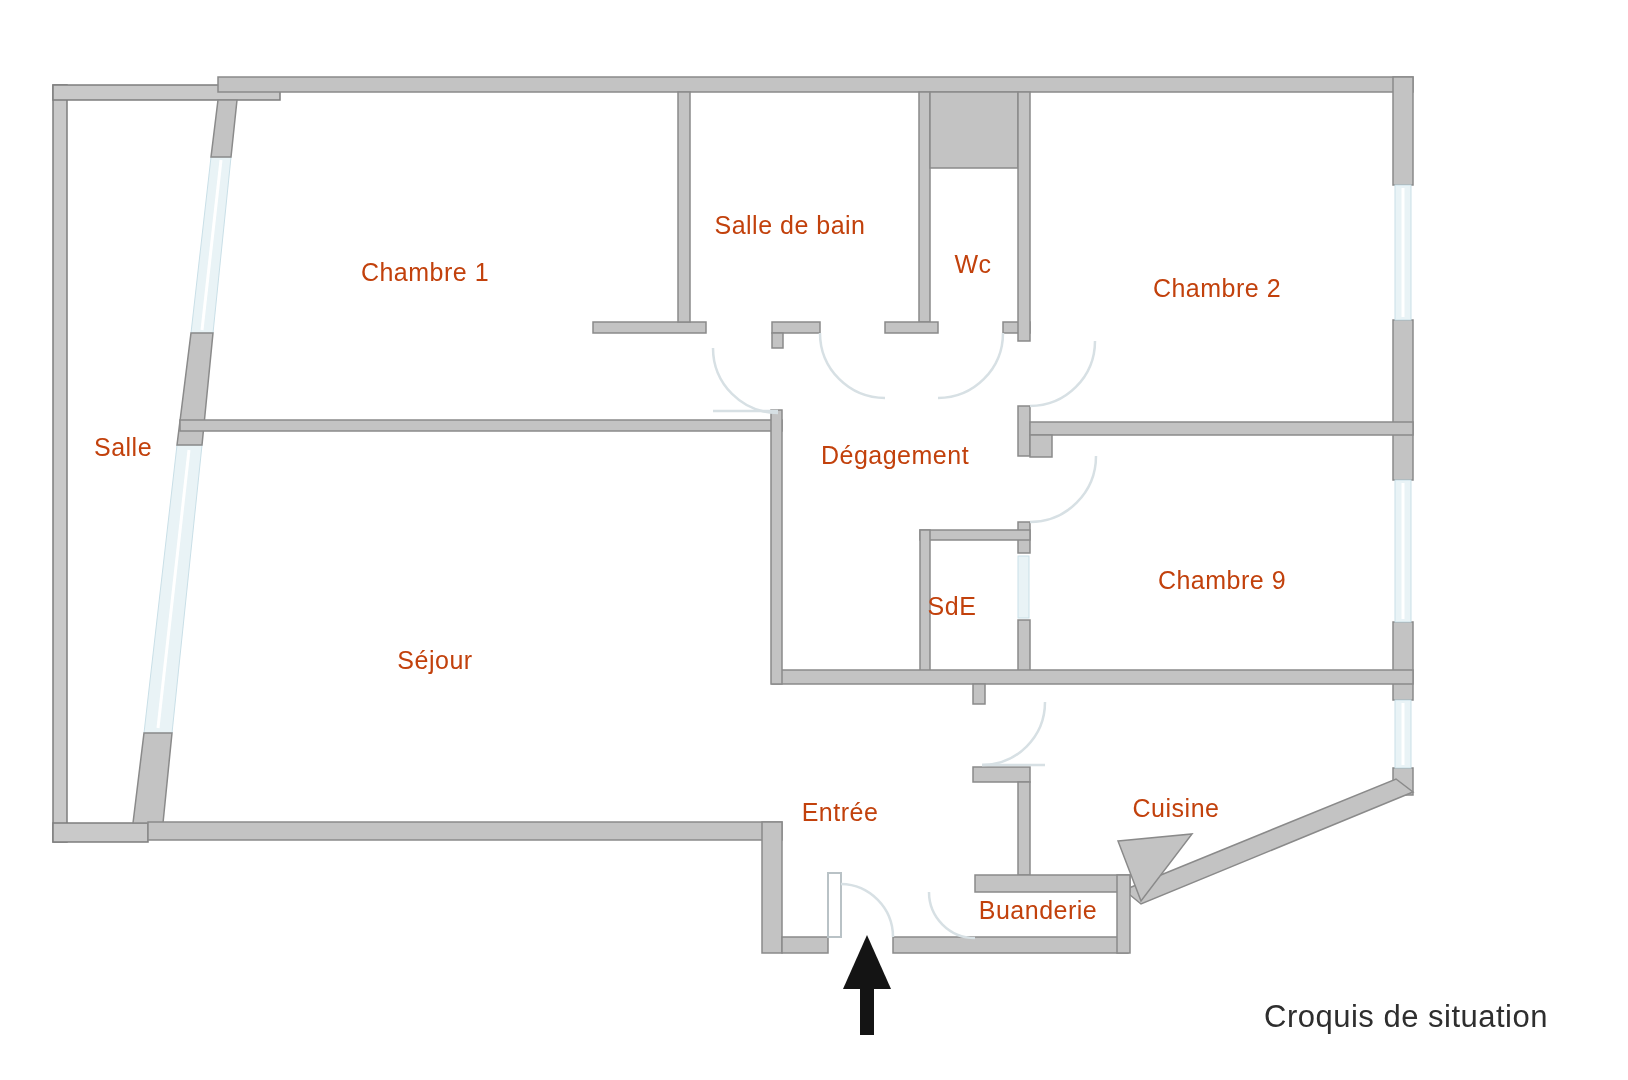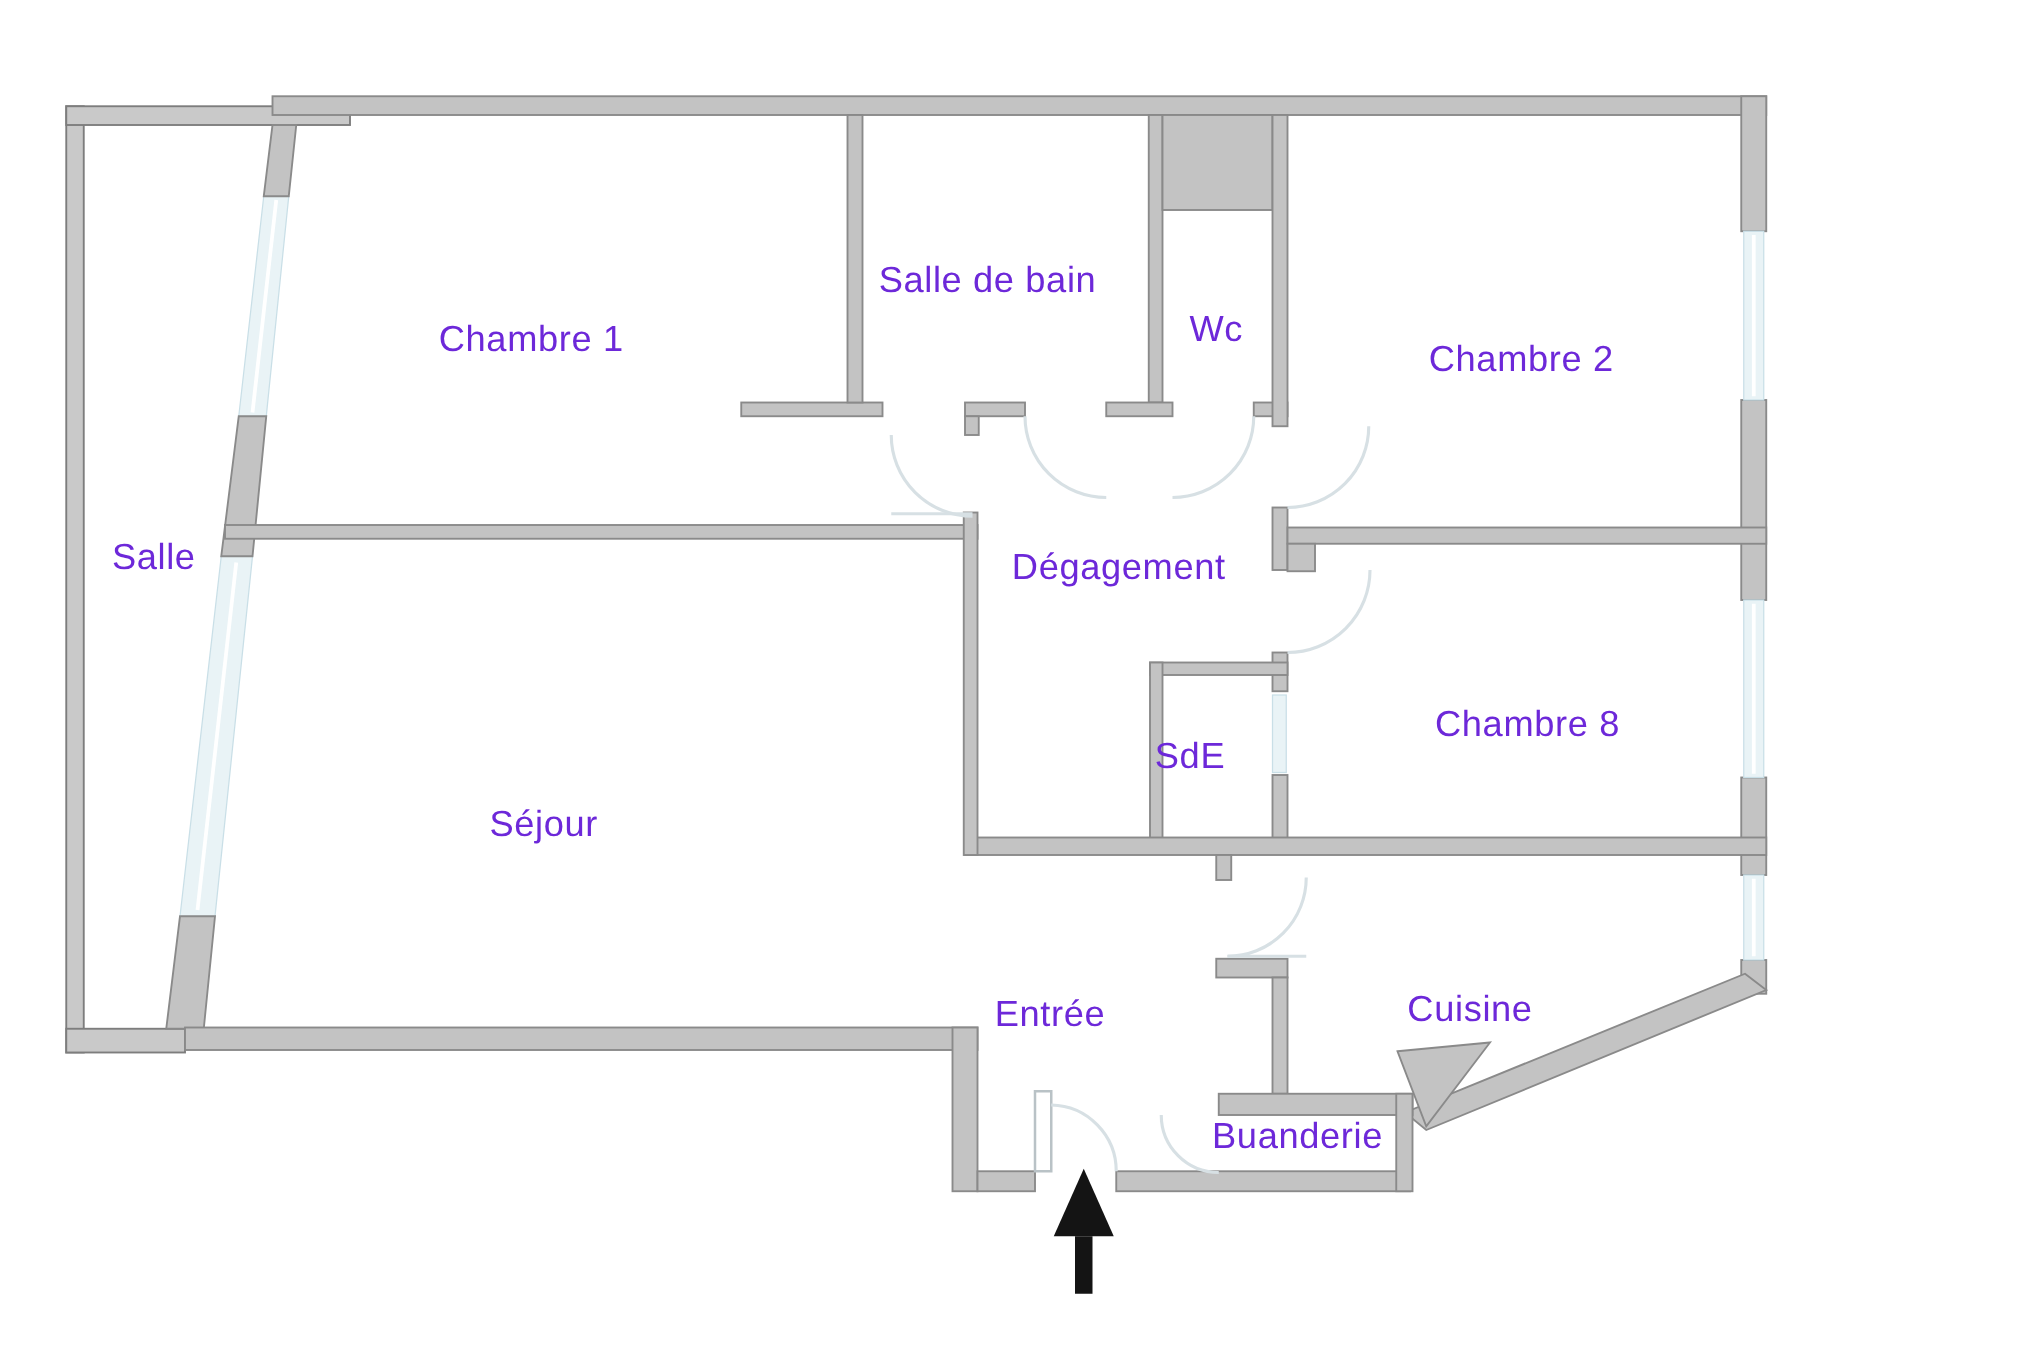--- a/index.html
+++ b/index.html
@@ -7,22 +7,22 @@
     position:relative;
     width:1628px;height:1080px;
     background:#ffffff;
     font-family:"Liberation Sans", sans-serif;
     overflow:hidden;
   }
   #plan-svg{position:absolute;left:0;top:0;}
   .lbl{
     position:absolute;
     transform:translate(-50%,-50%);
-    font-size:29px;
-    color:#6d28d9;
+    font-size:25px;
+    color:#c2410c;
     white-space:nowrap;
     letter-spacing:0.5px;
   }
   .lbl-caption{font-size:31px;color:#2e2e2e;}
   .w{fill:#c3c3c3;stroke:#8a8a8a;stroke-width:1.5;}
   .wl{fill:#c9c9c9;stroke:#7d7d7d;stroke-width:1.5;}
   .win{fill:#e9f3f6;stroke:#c9dfe7;stroke-width:1;}
   .winline{stroke:#ffffff;stroke-width:3;fill:none;}
   .arc{stroke:#d7e0e4;stroke-width:2.5;fill:none;}
   .leaf{stroke:#d7e0e4;stroke-width:2.5;fill:none;}
@@ -138,20 +138,21 @@
       <rect class="arrow" x="860" y="989" width="14" height="46"></rect>
     </g>
   </svg>
 
   <span class="lbl" style="left:123px;top:447px">Salle</span>
   <span class="lbl" style="left:425px;top:272px">Chambre 1</span>
   <span class="lbl" style="left:790px;top:225px">Salle de bain</span>
   <span class="lbl" style="left:973px;top:264px">Wc</span>
   <span class="lbl" style="left:1217px;top:288px">Chambre 2</span>
   <span class="lbl" style="left:895px;top:455px">Dégagement</span>
-  <span class="lbl" style="left:1222px;top:580px">Chambre 8</span>
+  <span class="lbl" style="left:1222px;top:580px">Chambre 9</span>
   <span class="lbl" style="left:952px;top:606px">SdE</span>
   <span class="lbl" style="left:435px;top:660px">Séjour</span>
   <span class="lbl" style="left:840px;top:812px">Entrée</span>
   <span class="lbl" style="left:1176px;top:808px">Cuisine</span>
   <span class="lbl" style="left:1038px;top:910px">Buanderie</span>
 
+  <span class="lbl lbl-caption" style="left:1406px;top:1017px">Croquis de situation</span>
 </div>
 
 </body></html>

